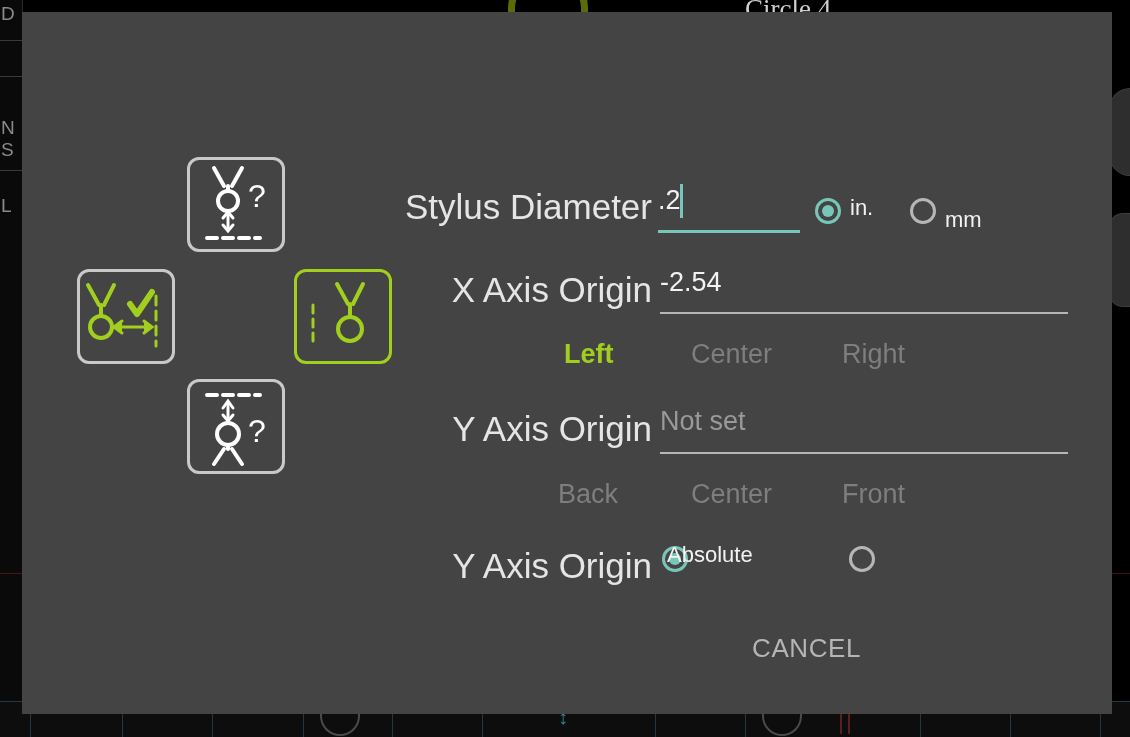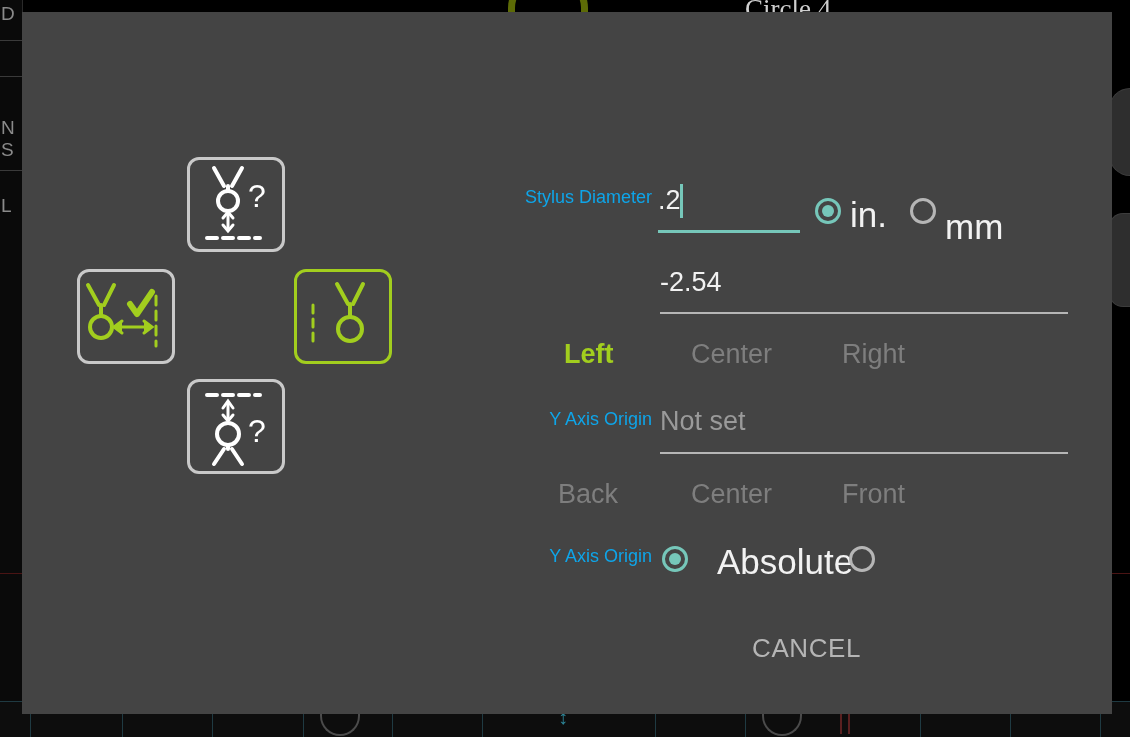--- a/index.html
+++ b/index.html
@@ -154,22 +154,22 @@
   .probe-tile svg { display: block; }
 
   
   #form {
     position: absolute;
     left: 0; top: 0;
     width: 1090px; height: 702px;
   }
   .field-label {
     position: absolute;
-    color: #0ea5e9;
-    font-size: 18px;
+    color: #e5e5e5;
+    font-size: 35px;
     text-align: right;
     white-space: nowrap;
   }
   .field-value {
     position: absolute;
     color: #f2f2f2;
     font-size: 27px;
     white-space: nowrap;
   }
   .field-value.placeholder { color: #9a9a9a; }
@@ -206,21 +206,21 @@
     content: "";
     position: absolute;
     left: 4px; top: 4px;
     width: 12px; height: 12px;
     border-radius: 50%;
     background: #76c7ba;
   }
   .radio-label {
     position: absolute;
     color: #f2f2f2;
-    font-size: 35px;
+    font-size: 22px;
     white-space: nowrap;
   }
 
   
   .action-btn {
     position: absolute;
     font-size: 26px;
     letter-spacing: 0.6px;
     white-space: nowrap;
     background: none;
@@ -344,35 +344,36 @@
     <div class="field-label" style="left:170px; top:175px; width:460px;">Stylus Diameter</div>
     <div class="field-value" style="left:636px; top:173px;">.2</div>
     <div class="text-caret" style="left:658px; top:172px; height:34px;"></div>
     <div class="field-underline focused" style="left:636px; top:218px; width:142px;"></div>
 
     <div class="radio on" style="left:793px; top:186px;"></div>
     <div class="radio-label" style="left:828px; top:183px;">in.</div>
     <div class="radio" style="left:888px; top:186px;"></div>
     <div class="radio-label" style="left:923px; top:195px;">mm</div>
 
+    <div class="field-label" style="left:170px; top:258px; width:460px;">X Axis Origin</div>
     <div class="field-value" style="left:638px; top:255px;">-2.54</div>
     <div class="field-underline" style="left:638px; top:300px; width:408px;"></div>
 
     <div class="seg-option active" style="left:542px; top:327px;">Left</div>
     <div class="seg-option" style="left:669px; top:327px;">Center</div>
     <div class="seg-option" style="left:820px; top:327px;">Right</div>
 
     <div class="field-label" style="left:170px; top:397px; width:460px;">Y Axis Origin</div>
     <div class="field-value placeholder" style="left:638px; top:394px;">Not set</div>
     <div class="field-underline" style="left:638px; top:440px; width:408px;"></div>
 
     <div class="seg-option" style="left:536px; top:467px;">Back</div>
     <div class="seg-option" style="left:669px; top:467px;">Center</div>
     <div class="seg-option" style="left:820px; top:467px;">Front</div>
 
     <div class="field-label" style="left:170px; top:534px; width:460px;">Y Axis Origin</div>
     <div class="radio on" style="left:640px; top:534px;"></div>
-    <div class="radio-label" style="left:695px; top:530px;">Absolute</div>
+    <div class="radio-label" style="left:645px; top:530px;">Absolute</div>
     <div class="radio" style="left:827px; top:534px;"></div>
 
     <button class="action-btn cancel" style="left:730px; top:621px;">CANCEL</button>
   </div>
 </div>
 
 </body></html>

